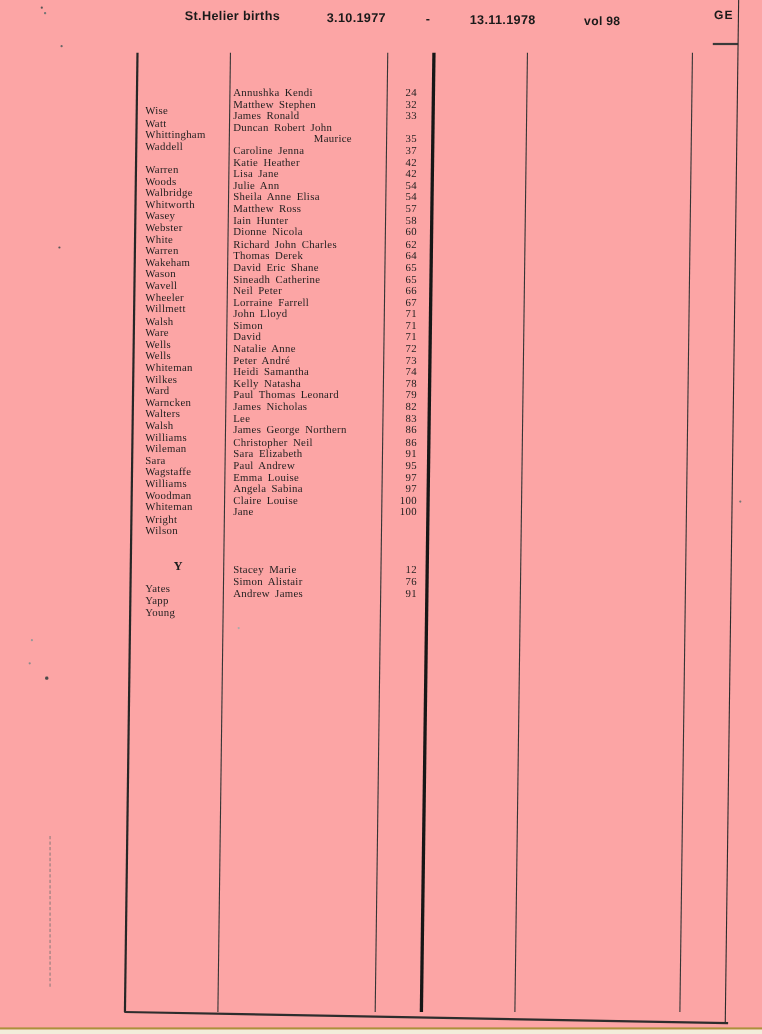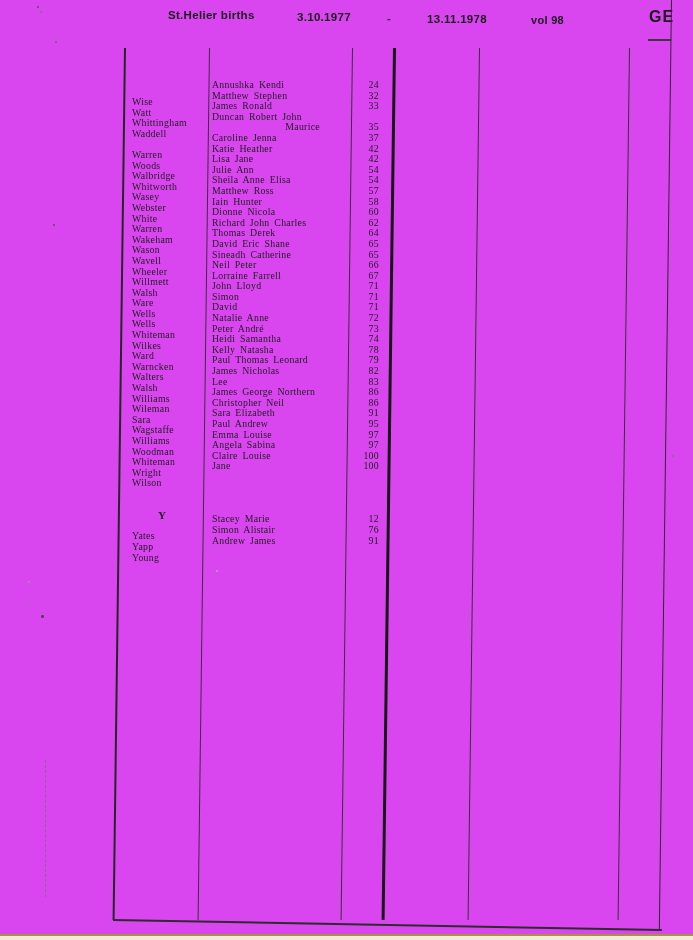--- a/index.html
+++ b/index.html
@@ -1,32 +1,32 @@
 <!DOCTYPE html>
 <html><head>
 <meta charset="utf-8">
 <style>
   html,body{margin:0;padding:0;}
   body{width:693px;height:940px;background:#ffffff;}
   .page{
     position:relative;width:693px;height:940px;overflow:hidden;
-    background:#d946ef;
+    background:#fca5a5;
     font-family:"Liberation Serif","DejaVu Serif",serif;
     color:#1e1e1e;
     text-decoration:underline;
   }
   
   .hdr{position:absolute;font-family:"Liberation Sans","DejaVu Sans",sans-serif;
        font-weight:bold;font-size:11.5px;color:#1a1a1a;letter-spacing:.3px;white-space:nowrap;}
   .hdr-title{left:168px;top:9px;}
   .hdr-from{left:297px;top:11px;}
   .hdr-sep{left:387px;top:12px;}
   .hdr-to{left:427px;top:13px;}
   .hdr-vol{left:516px;top:14px;font-size:11px;margin-left:15px;}
-  .hdr-corner{left:649px;top:8px;font-size:16px;letter-spacing:1px;}
+  .hdr-corner{left:649px;top:8px;font-size:11px;letter-spacing:1px;}
   .corner-underline{position:absolute;left:648px;top:39px;width:23px;height:1.5px;background:#3a3a3a;}
   
   .vrule{position:absolute;top:48px;width:1.3px;height:872px;background:#343434;
          transform:rotate(0.75deg);transform-origin:top center;}
   .vrule.left{left:124px;width:1.6px;background:#262626;}
   .vrule.r1{left:209px;}
   .vrule.r2{left:352px;}
   .vrule.thick{left:393px;width:3px;background:#161616;}
   .vrule.r3{left:479px;}
   .vrule.r4{left:629px;}

